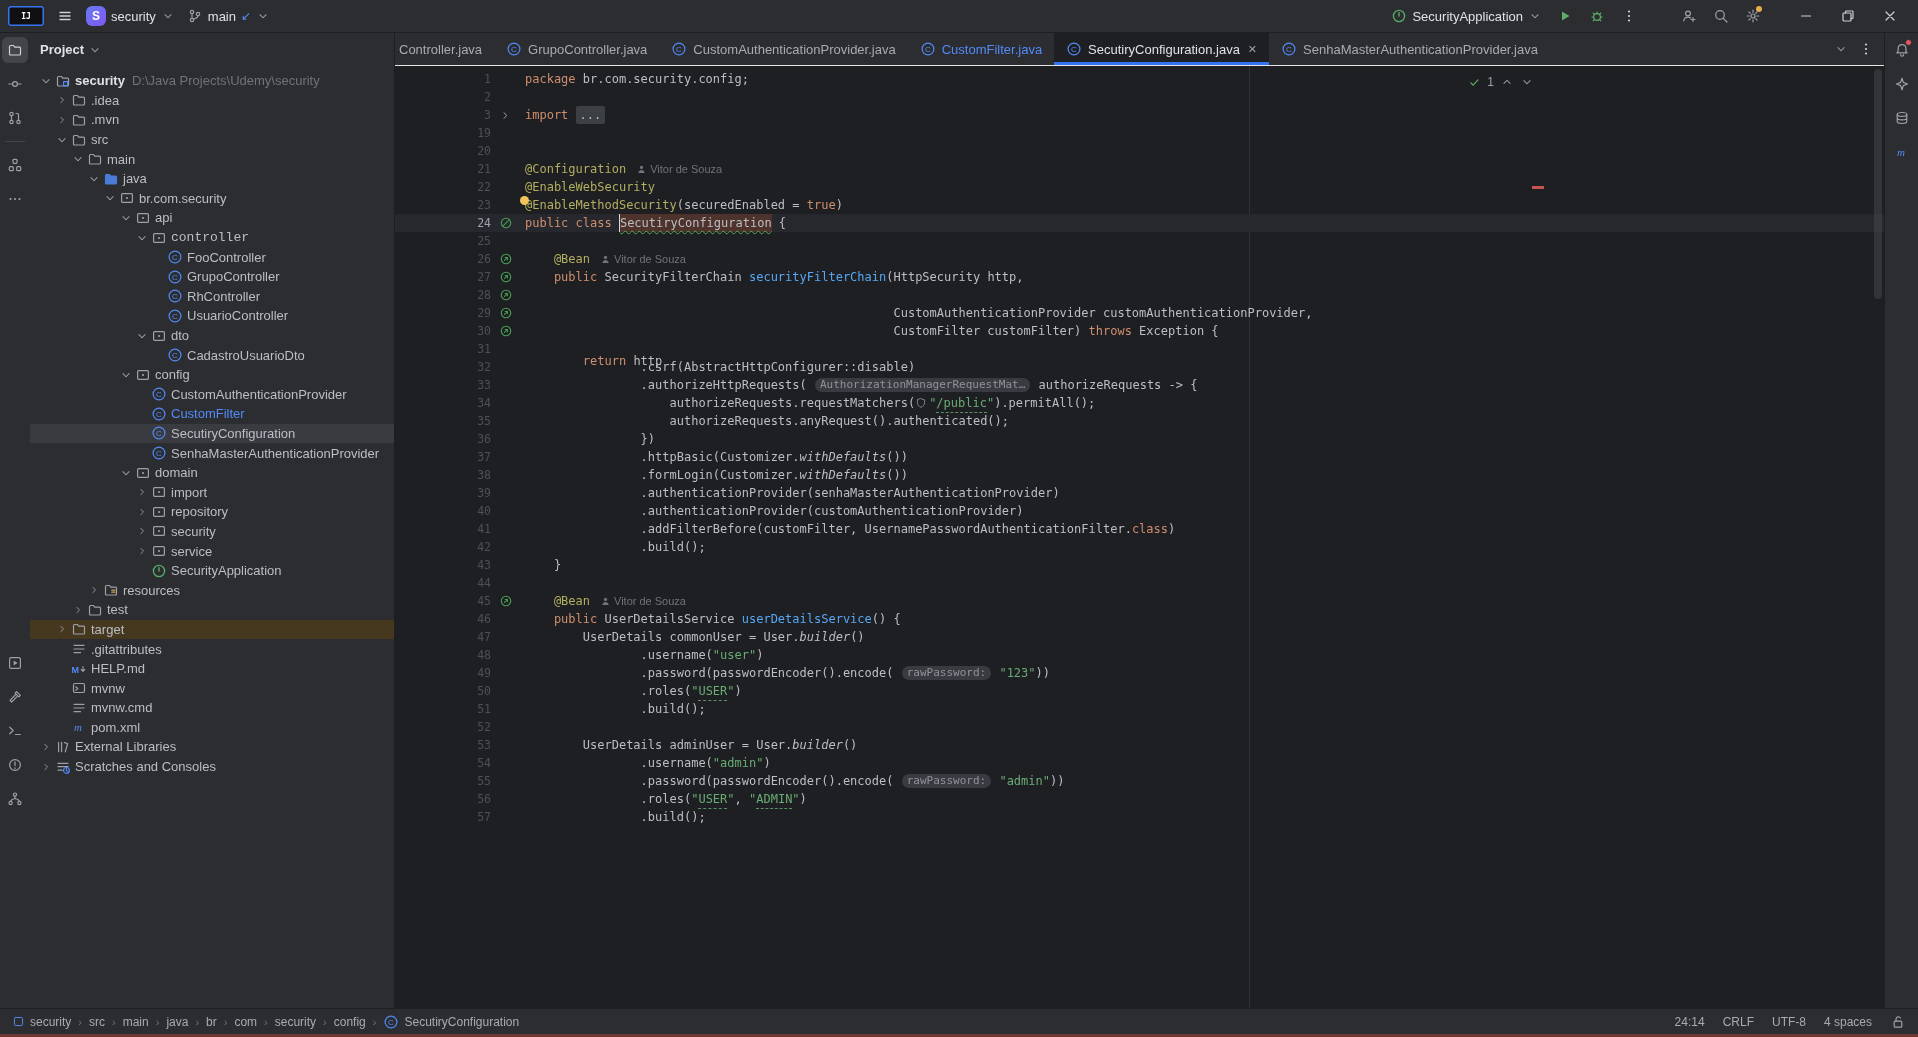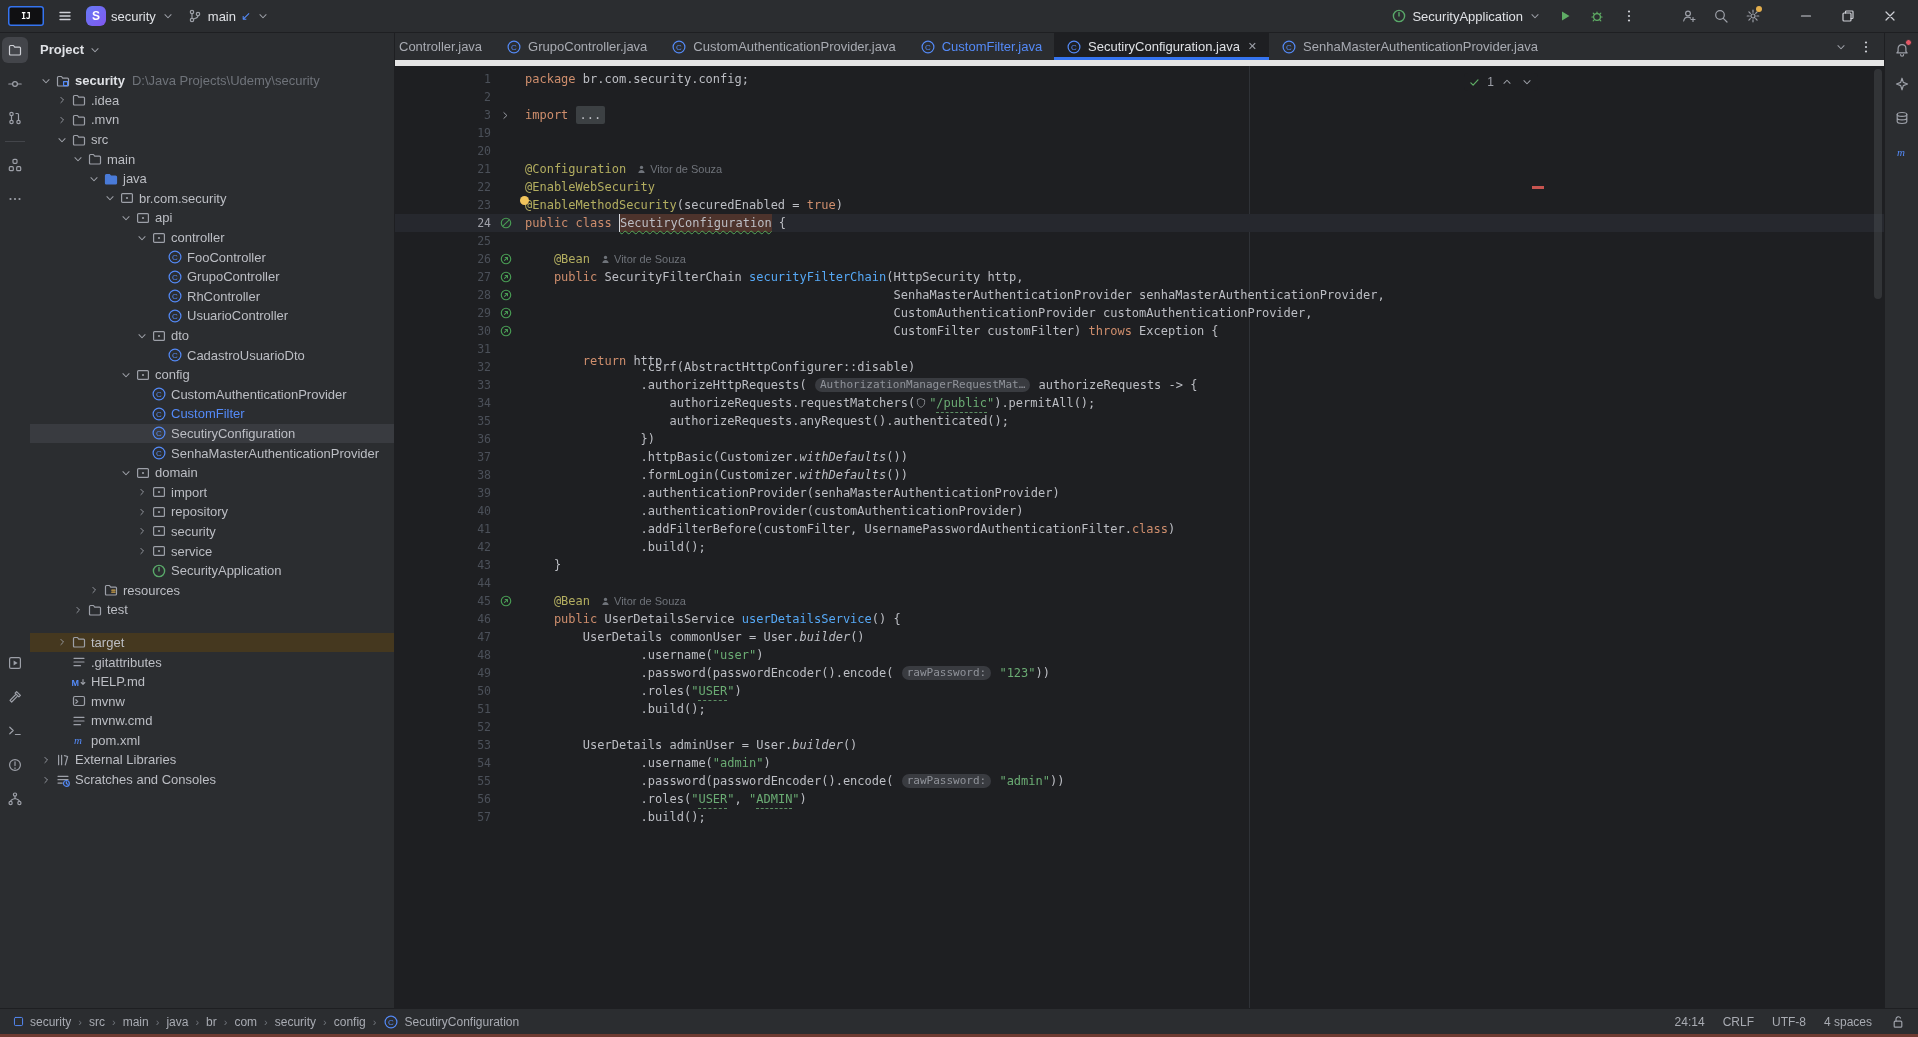--- a/index.html
+++ b/index.html
@@ -49,32 +49,32 @@
              background:#e55765; border:1.5px solid #2b2d30; }
 
   
   .project{ width:365px; background:#2b2d30; flex:none; display:flex; flex-direction:column;
             border-right:1px solid #1e1f22; }
   .project-header{ height:33px; flex:none; display:flex; align-items:center; gap:4px;
                    padding:0 10px; color:#dfe1e5; font-weight:bold; }
   .tree{ flex:1; overflow:hidden; padding-top:5px; }
   .trow{ height:19.6px; display:flex; align-items:center; white-space:nowrap; color:#bcbec4; }
   .trow.selected{ background:#393b40; }
-  .trow.excluded{ background:#45381f;margin-top:13px; }
+  .trow.excluded{ background:#45381f; }
   .trow .chev{ width:16px; flex:none; display:flex; justify-content:center; }
   .trow .ticon{ width:18px; flex:none; display:flex; justify-content:center; }
   .trow .tlabel{ margin-left:3px; }
   .trow .tlabel.bold{ font-weight:bold; color:#dfe1e5; }
   .trow .tlabel.blue{ color:#548af7; }
   .trow .tpath{ margin-left:7px; color:#6f737a; }
 
   
   .editorcol{ flex:1; display:flex; flex-direction:column; background:#1e1f22; position:relative; min-width:0; }
   .tabstrip{ height:33px; flex:none; background:#2b2d30; display:flex; align-items:stretch;
-             border-bottom:6px solid #e5e5e5; }
+             border-bottom:1px solid #e5e5e5; }
   .tab{ display:flex; align-items:center; gap:6px; padding:0 12px; color:#a8abb2; position:relative; }
   .tab.cut{ padding-left:4px; }
   .tab.active{ color:#dfe1e5; box-shadow:inset 0 -3px 0 #3574f0; background:#1e1f22; }
   .tab.blue{ color:#548af7; }
   .tab .tab-close{ color:#9da0a8; font-size:11px; margin-left:2px; }
   .tabstrip-end{ margin-left:auto; display:flex; align-items:center; gap:10px; padding-right:10px; }
 
   .editor{ flex:1; position:relative; padding-top:4px;
            font-family:"DejaVu Sans Mono", monospace; font-size:12px; line-height:18px; }
   .mguide{ position:absolute; top:0; bottom:0; left:calc(132px + 100ch);
@@ -414,21 +414,21 @@
             </svg>
           </span>
           <span class="ticon">
             <svg width="16" height="16" viewBox="0 0 16 16" fill="none" stroke="#9da0a8" stroke-width="1.2" stroke-linecap="round" stroke-linejoin="round">
               <rect x="2.6" y="3.6" width="10.8" height="8.8" rx="1"></rect>
               <circle cx="8" cy="8" r="1.1" fill="#9da0a8" stroke="none"></circle>
             </svg>
           </span>
           <span class="tlabel">api</span>
         </div>
-        <div class="trow" style="padding-left: 104px;">
+        <div class="trow" style="padding-left: 104px; font-family: Liberation Mono, monospace;">
           <span class="chev">
             <svg width="14" height="14" viewBox="0 0 16 16" fill="none" stroke="#9da0a8" stroke-width="1.2" stroke-linecap="round" stroke-linejoin="round">
               <path d="M4.5 6.5L8 10l3.5-3.5"></path>
             </svg>
           </span>
           <span class="ticon">
             <svg width="16" height="16" viewBox="0 0 16 16" fill="none" stroke="#9da0a8" stroke-width="1.2" stroke-linecap="round" stroke-linejoin="round">
               <rect x="2.6" y="3.6" width="10.8" height="8.8" rx="1"></rect>
               <circle cx="8" cy="8" r="1.1" fill="#9da0a8" stroke="none"></circle>
             </svg>
@@ -906,21 +906,20 @@
           <pre class="ct" style="padding-left: 4ch;"><span class="sk">public </span><span class="sd">SecurityFilterChain </span><span class="sm">securityFilterChain</span><span class="sd">(HttpSecurity http,</span></pre>
         </div>
         <div class="cline">
           <span class="lnum">28</span>
           <span class="gico">
             <svg width="14" height="14" viewBox="0 0 16 16" fill="none" stroke="#9da0a8" stroke-width="1.2" stroke-linecap="round" stroke-linejoin="round">
               <circle cx="8" cy="8" r="5.4" stroke="#499c54" stroke-width="1.3"></circle>
               <path d="M6.3 9.7l3.4-3.4M9.7 6.3v2.6M9.7 6.3H7.1" stroke="#499c54"></path>
             </svg>
           </span>
-          <pre class="ct" style="padding-left: 51ch;"><span class="sd">SenhaMasterAuthenticationProvider senhaMasterAuthenticationProvider,</span></pre>
         </div>
         <div class="cline">
           <span class="lnum">29</span>
           <span class="gico">
             <svg width="14" height="14" viewBox="0 0 16 16" fill="none" stroke="#9da0a8" stroke-width="1.2" stroke-linecap="round" stroke-linejoin="round">
               <circle cx="8" cy="8" r="5.4" stroke="#499c54" stroke-width="1.3"></circle>
               <path d="M6.3 9.7l3.4-3.4M9.7 6.3v2.6M9.7 6.3H7.1" stroke="#499c54"></path>
             </svg>
           </span>
           <pre class="ct" style="padding-left: 51ch;"><span class="sd">CustomAuthenticationProvider customAuthenticationProvider,</span></pre>

